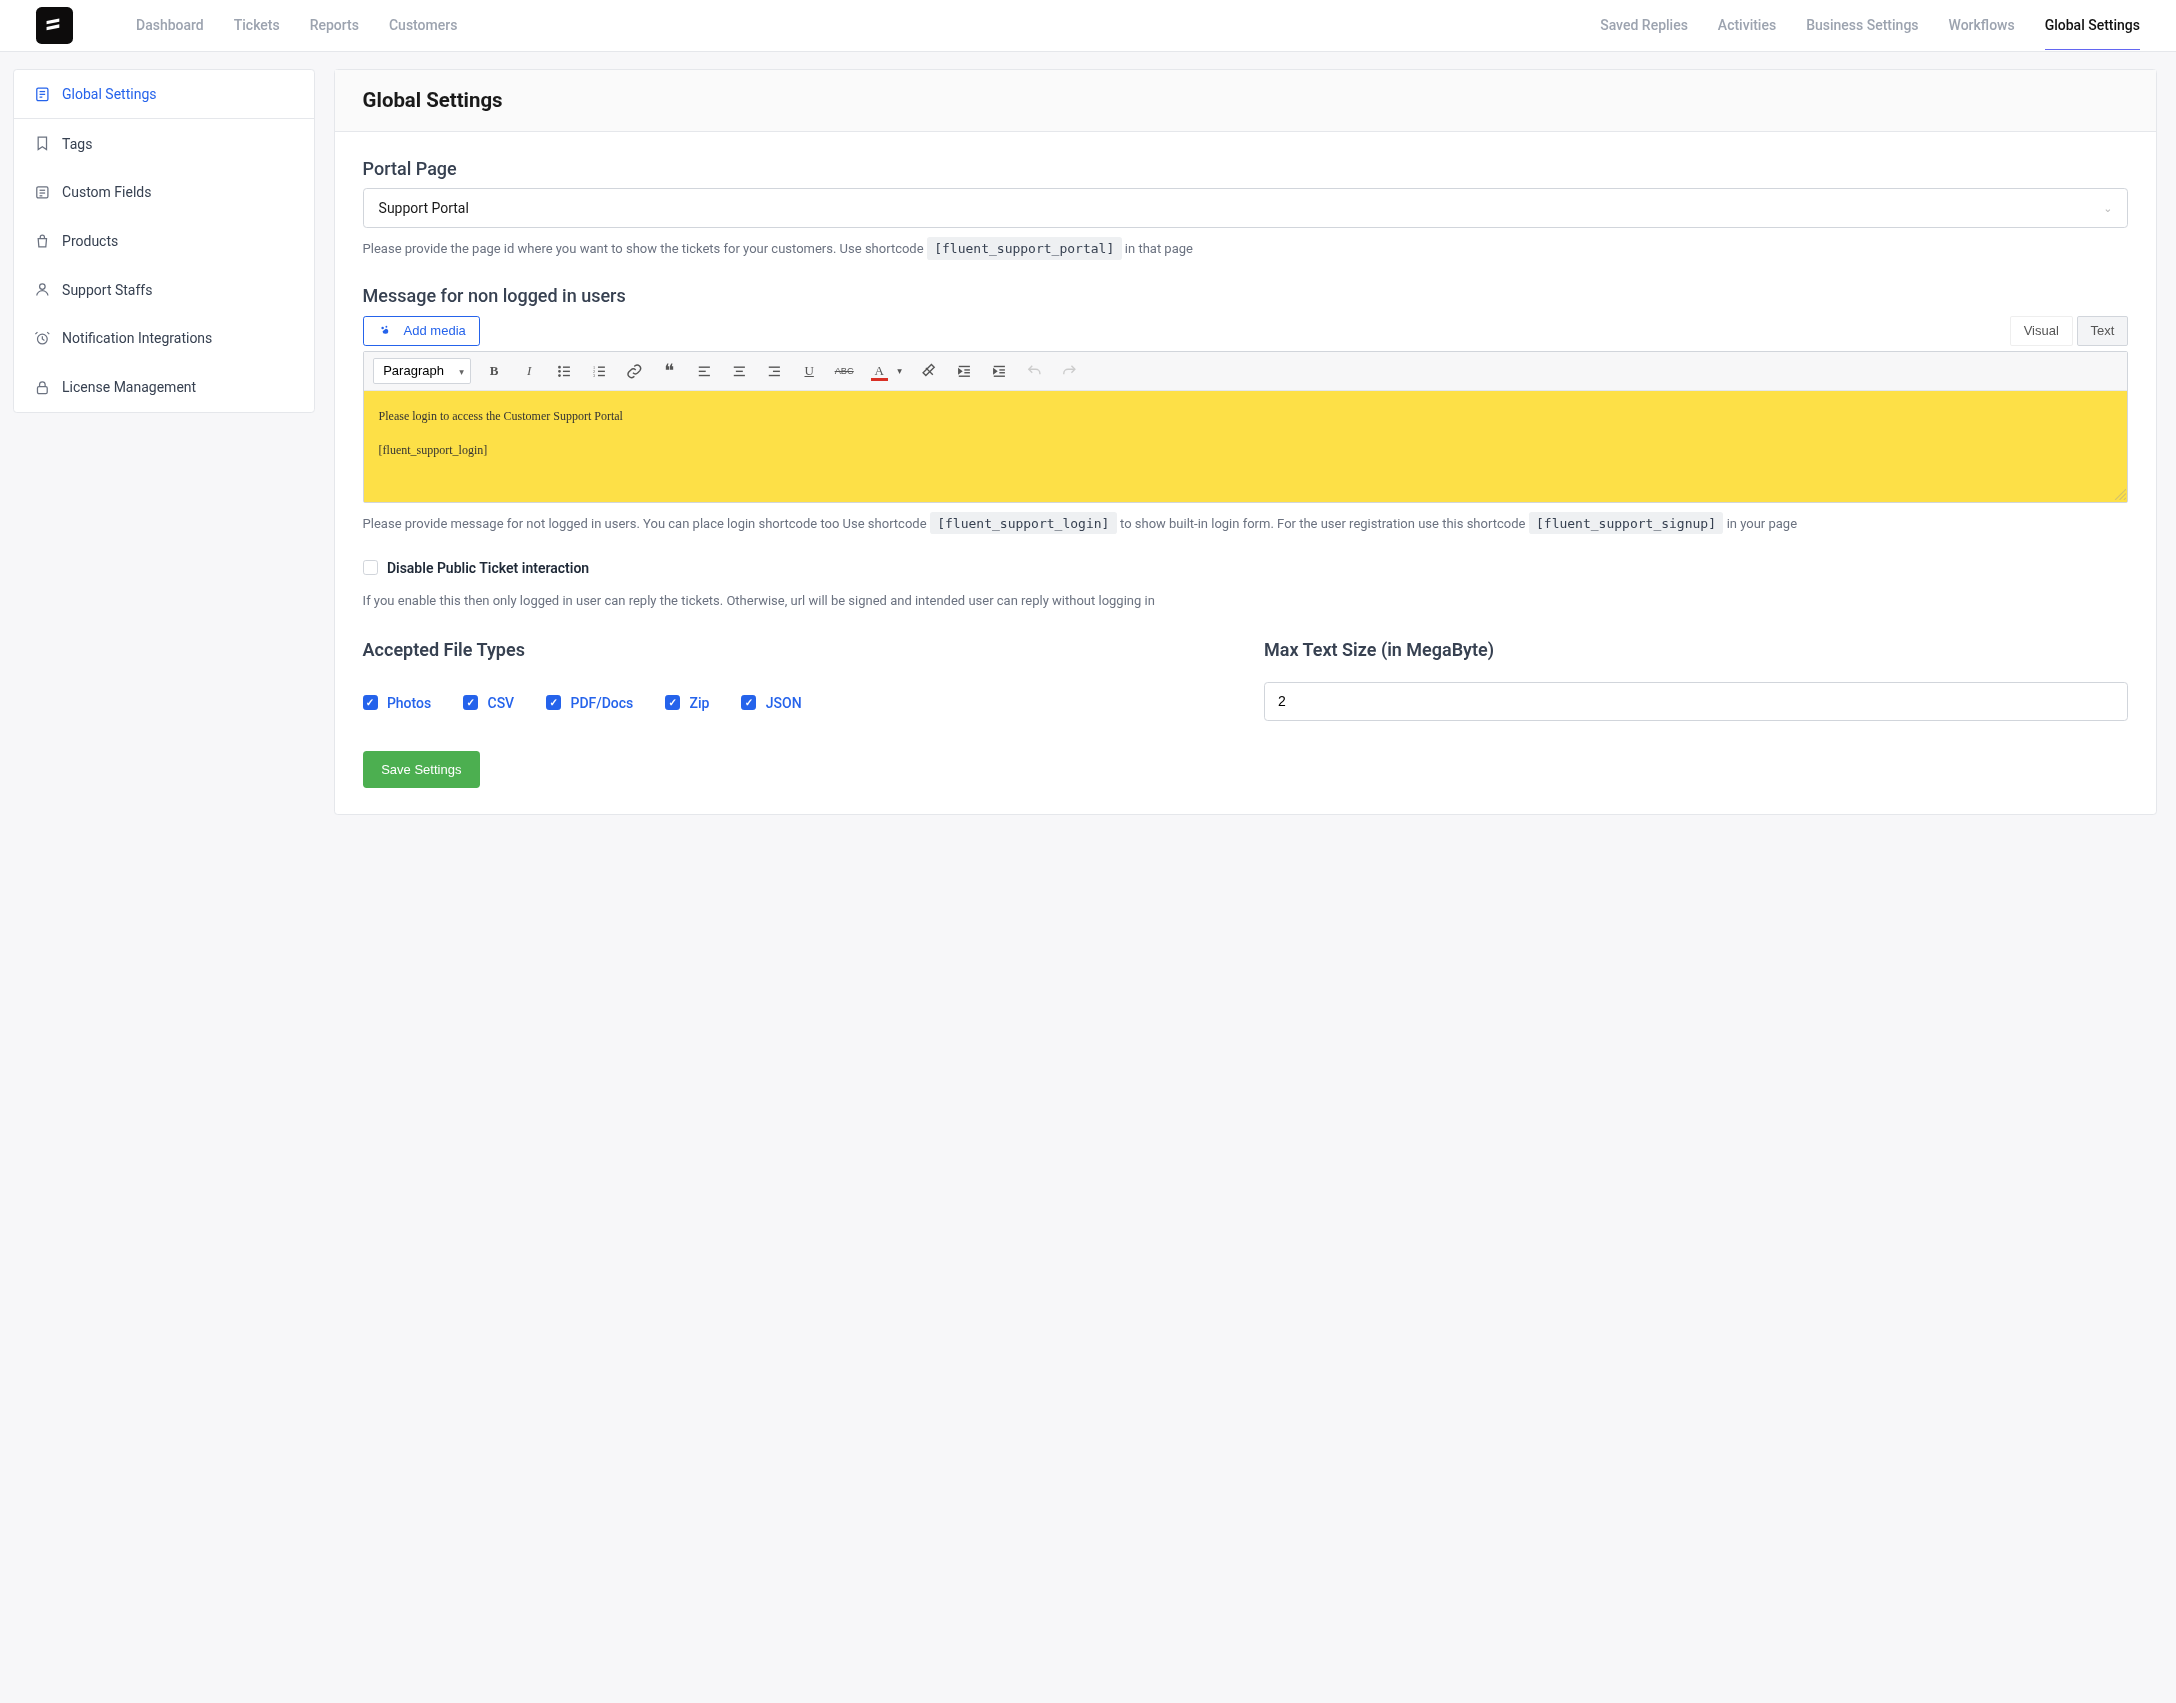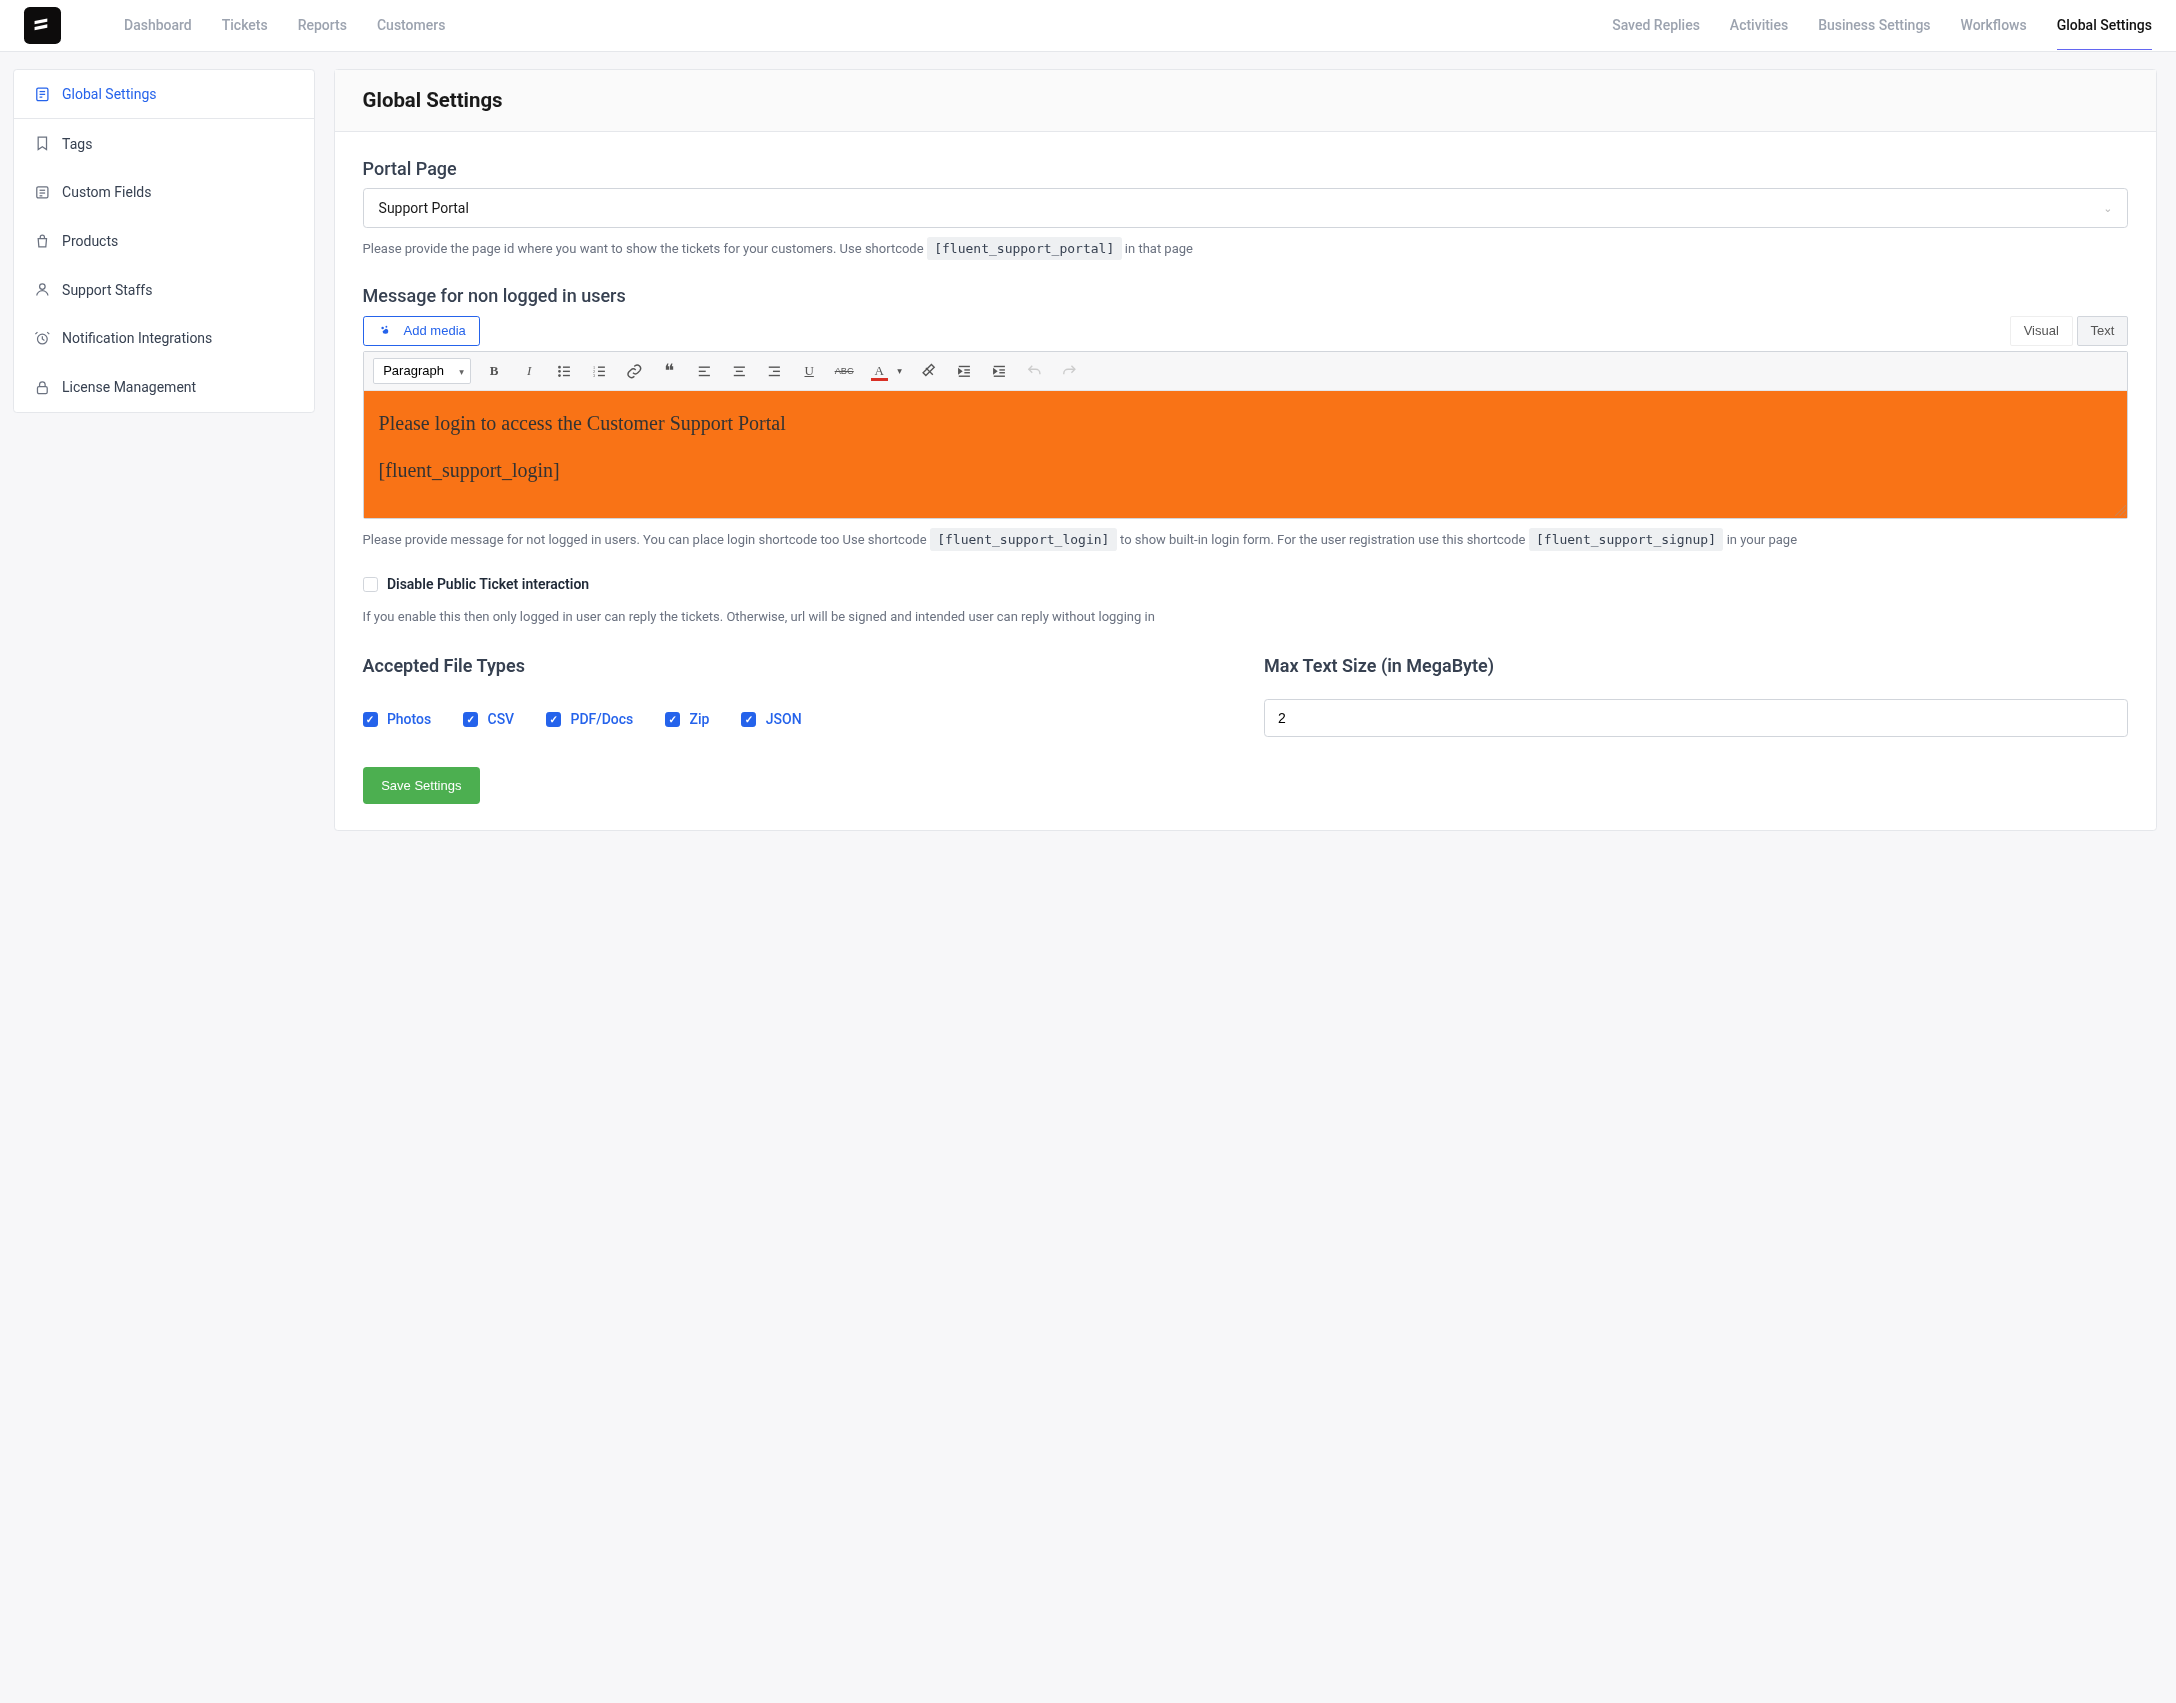--- a/index.html
+++ b/index.html
@@ -8,21 +8,21 @@
       background: #f7f7f9;
       color: #1a1a1a;
       font-size: 13px;
     }
     .topbar {
       display: flex;
       align-items: center;
       background: #fff;
       border-bottom: 0.9px solid #e5e7eb;
       height: 52px;
-      padding: 0 24px;
+      padding: 0 36px;
       gap: 26px;
     }
     .logo {
       width: 37px; height: 37px;
       background: #0d0c0c;
       border-radius: 5.6px;
       display: flex;
       align-items: center;
       justify-content: center;
       margin-right: 37px;
@@ -190,23 +190,23 @@
       cursor: pointer;
       color: #555;
       border-radius: 1.9px;
       font-family: Georgia, serif;
     }
     .tbtn.disabled { color: #ccc; cursor: default; }
     .tbtn svg { width: 16.7px; height: 16.7px; }
     .editor-content {
       min-height: 111px;
       padding: 16.7px 15px;
-      background: #f97316;
+      background: #fde047;
       font-family: Georgia, "Times New Roman", serif;
-      font-size: 20px;
+      font-size: 12px;
       line-height: 1.6;
       color: #333;
       position: relative;
     }
     .editor-content p { margin-bottom: 15px; }
     .resize-handle {
       position: absolute;
       bottom: 1.9px;
       right: 1.9px;
       width: 13px;

